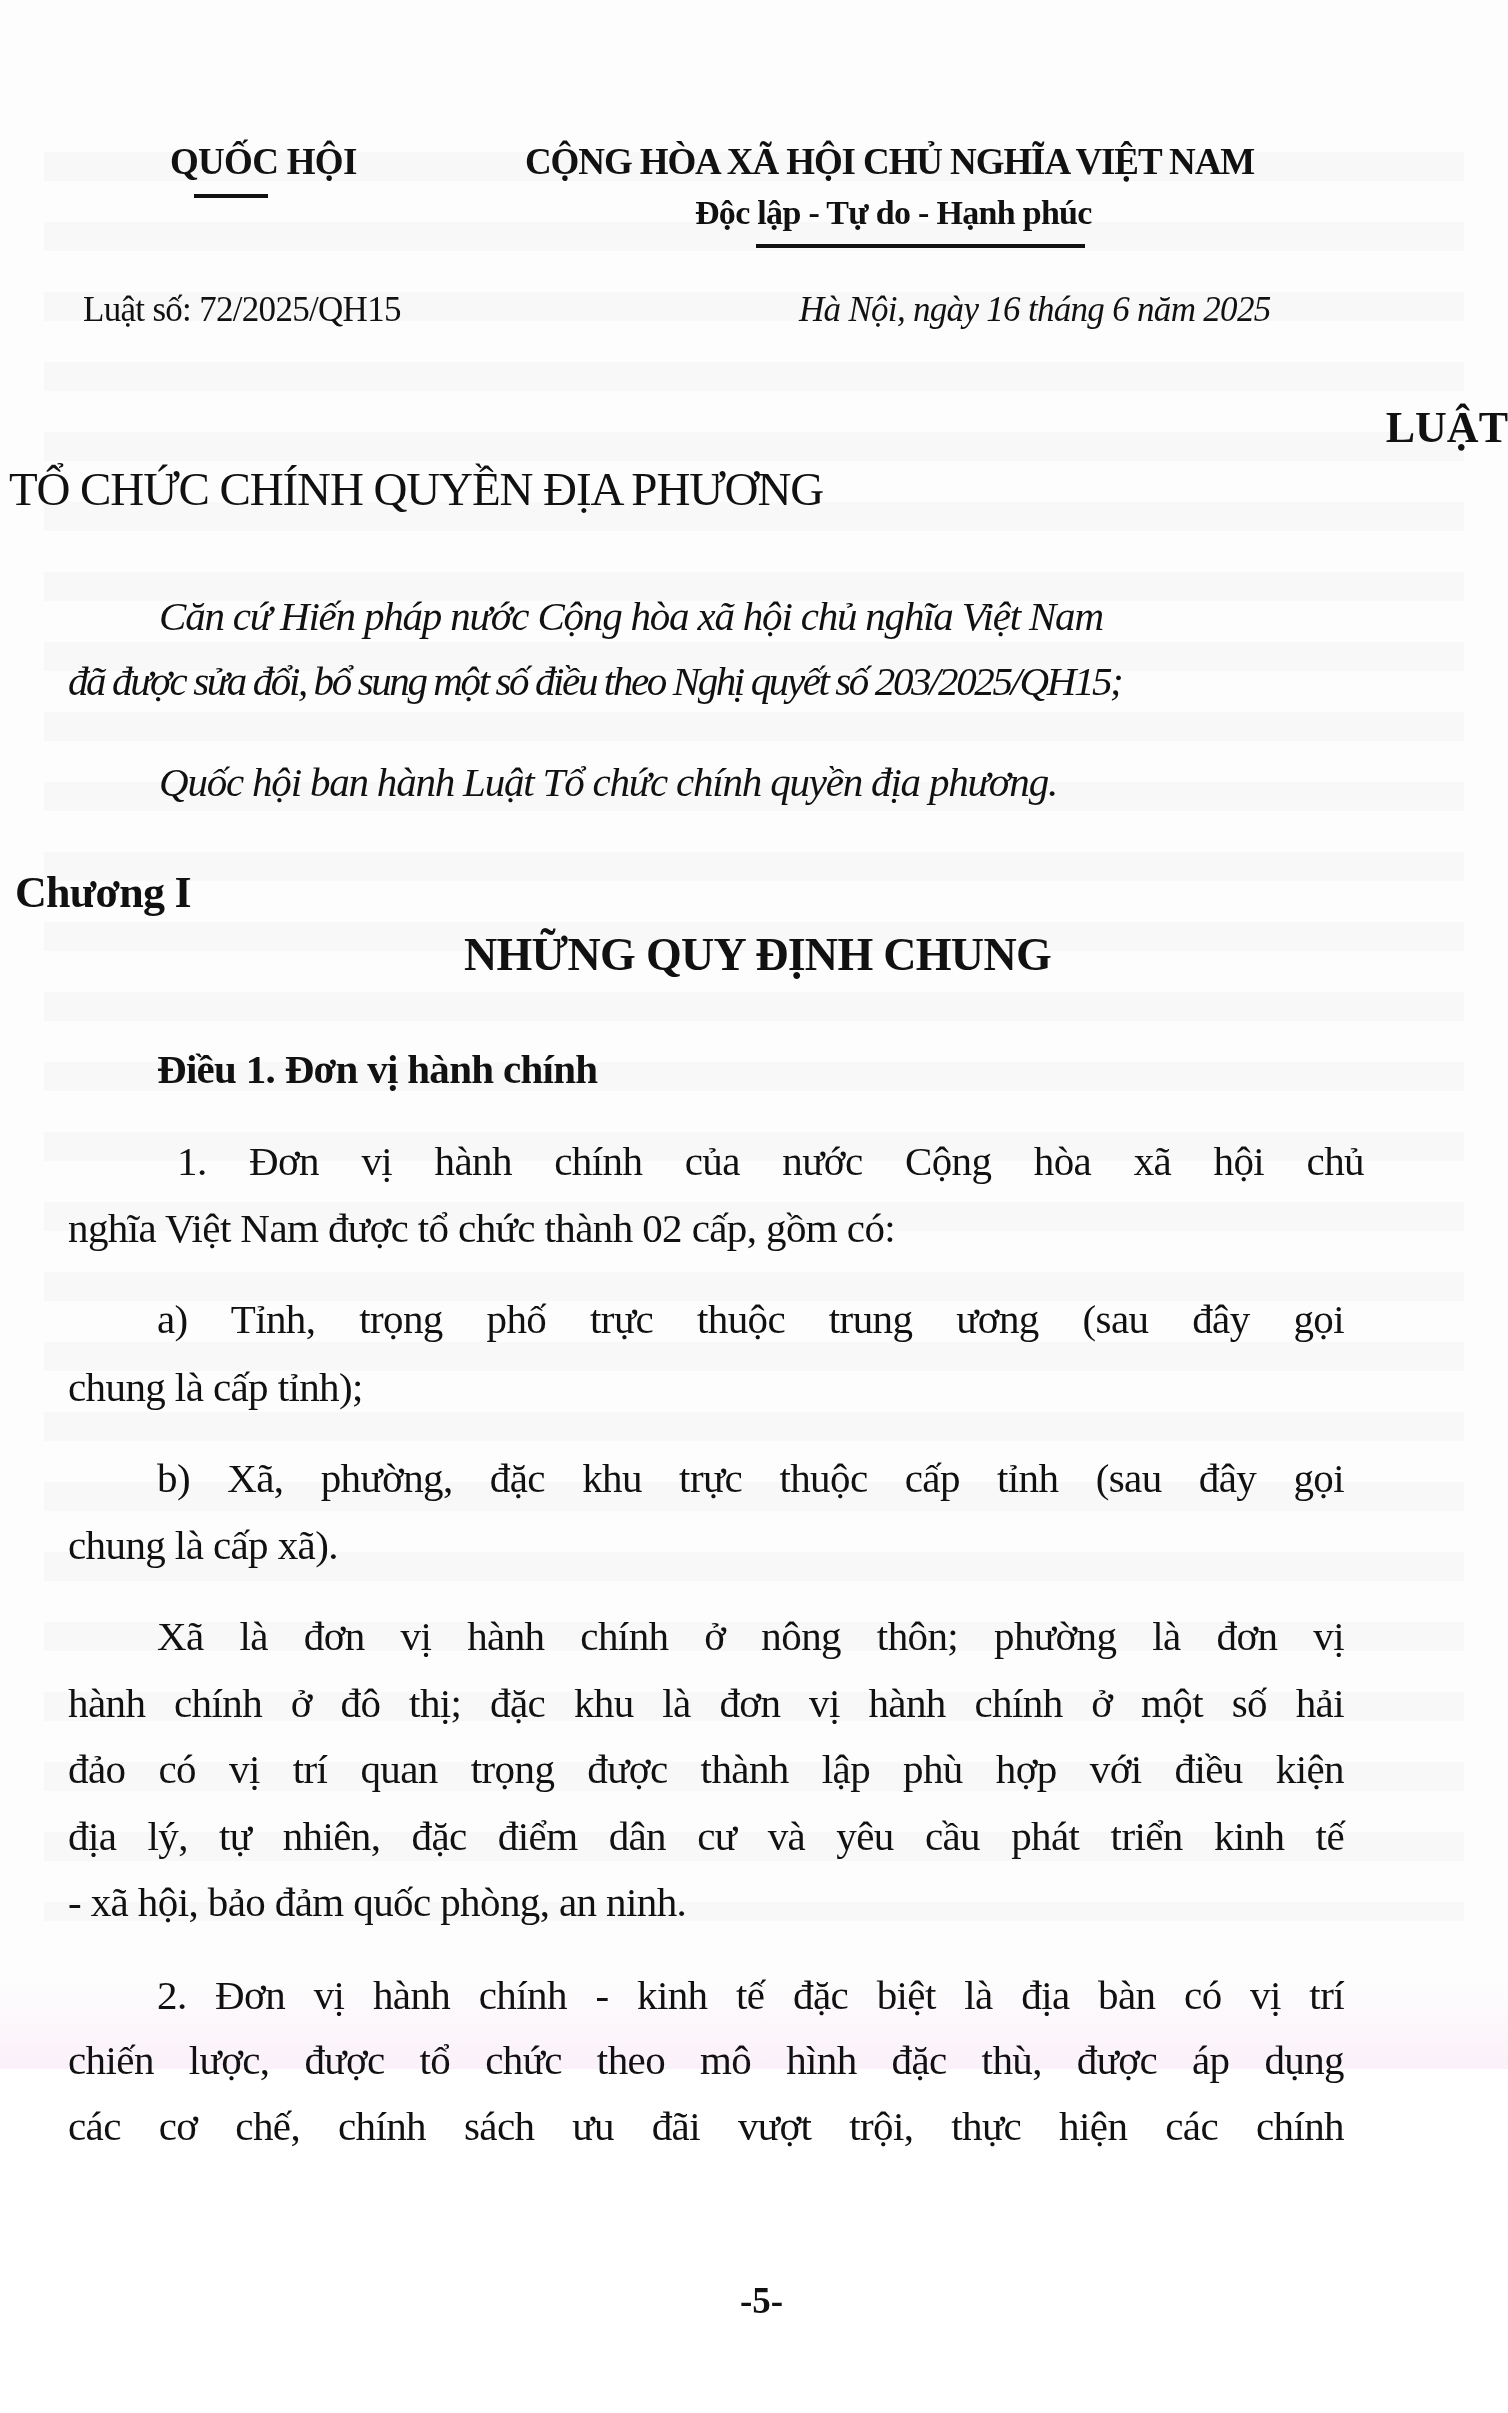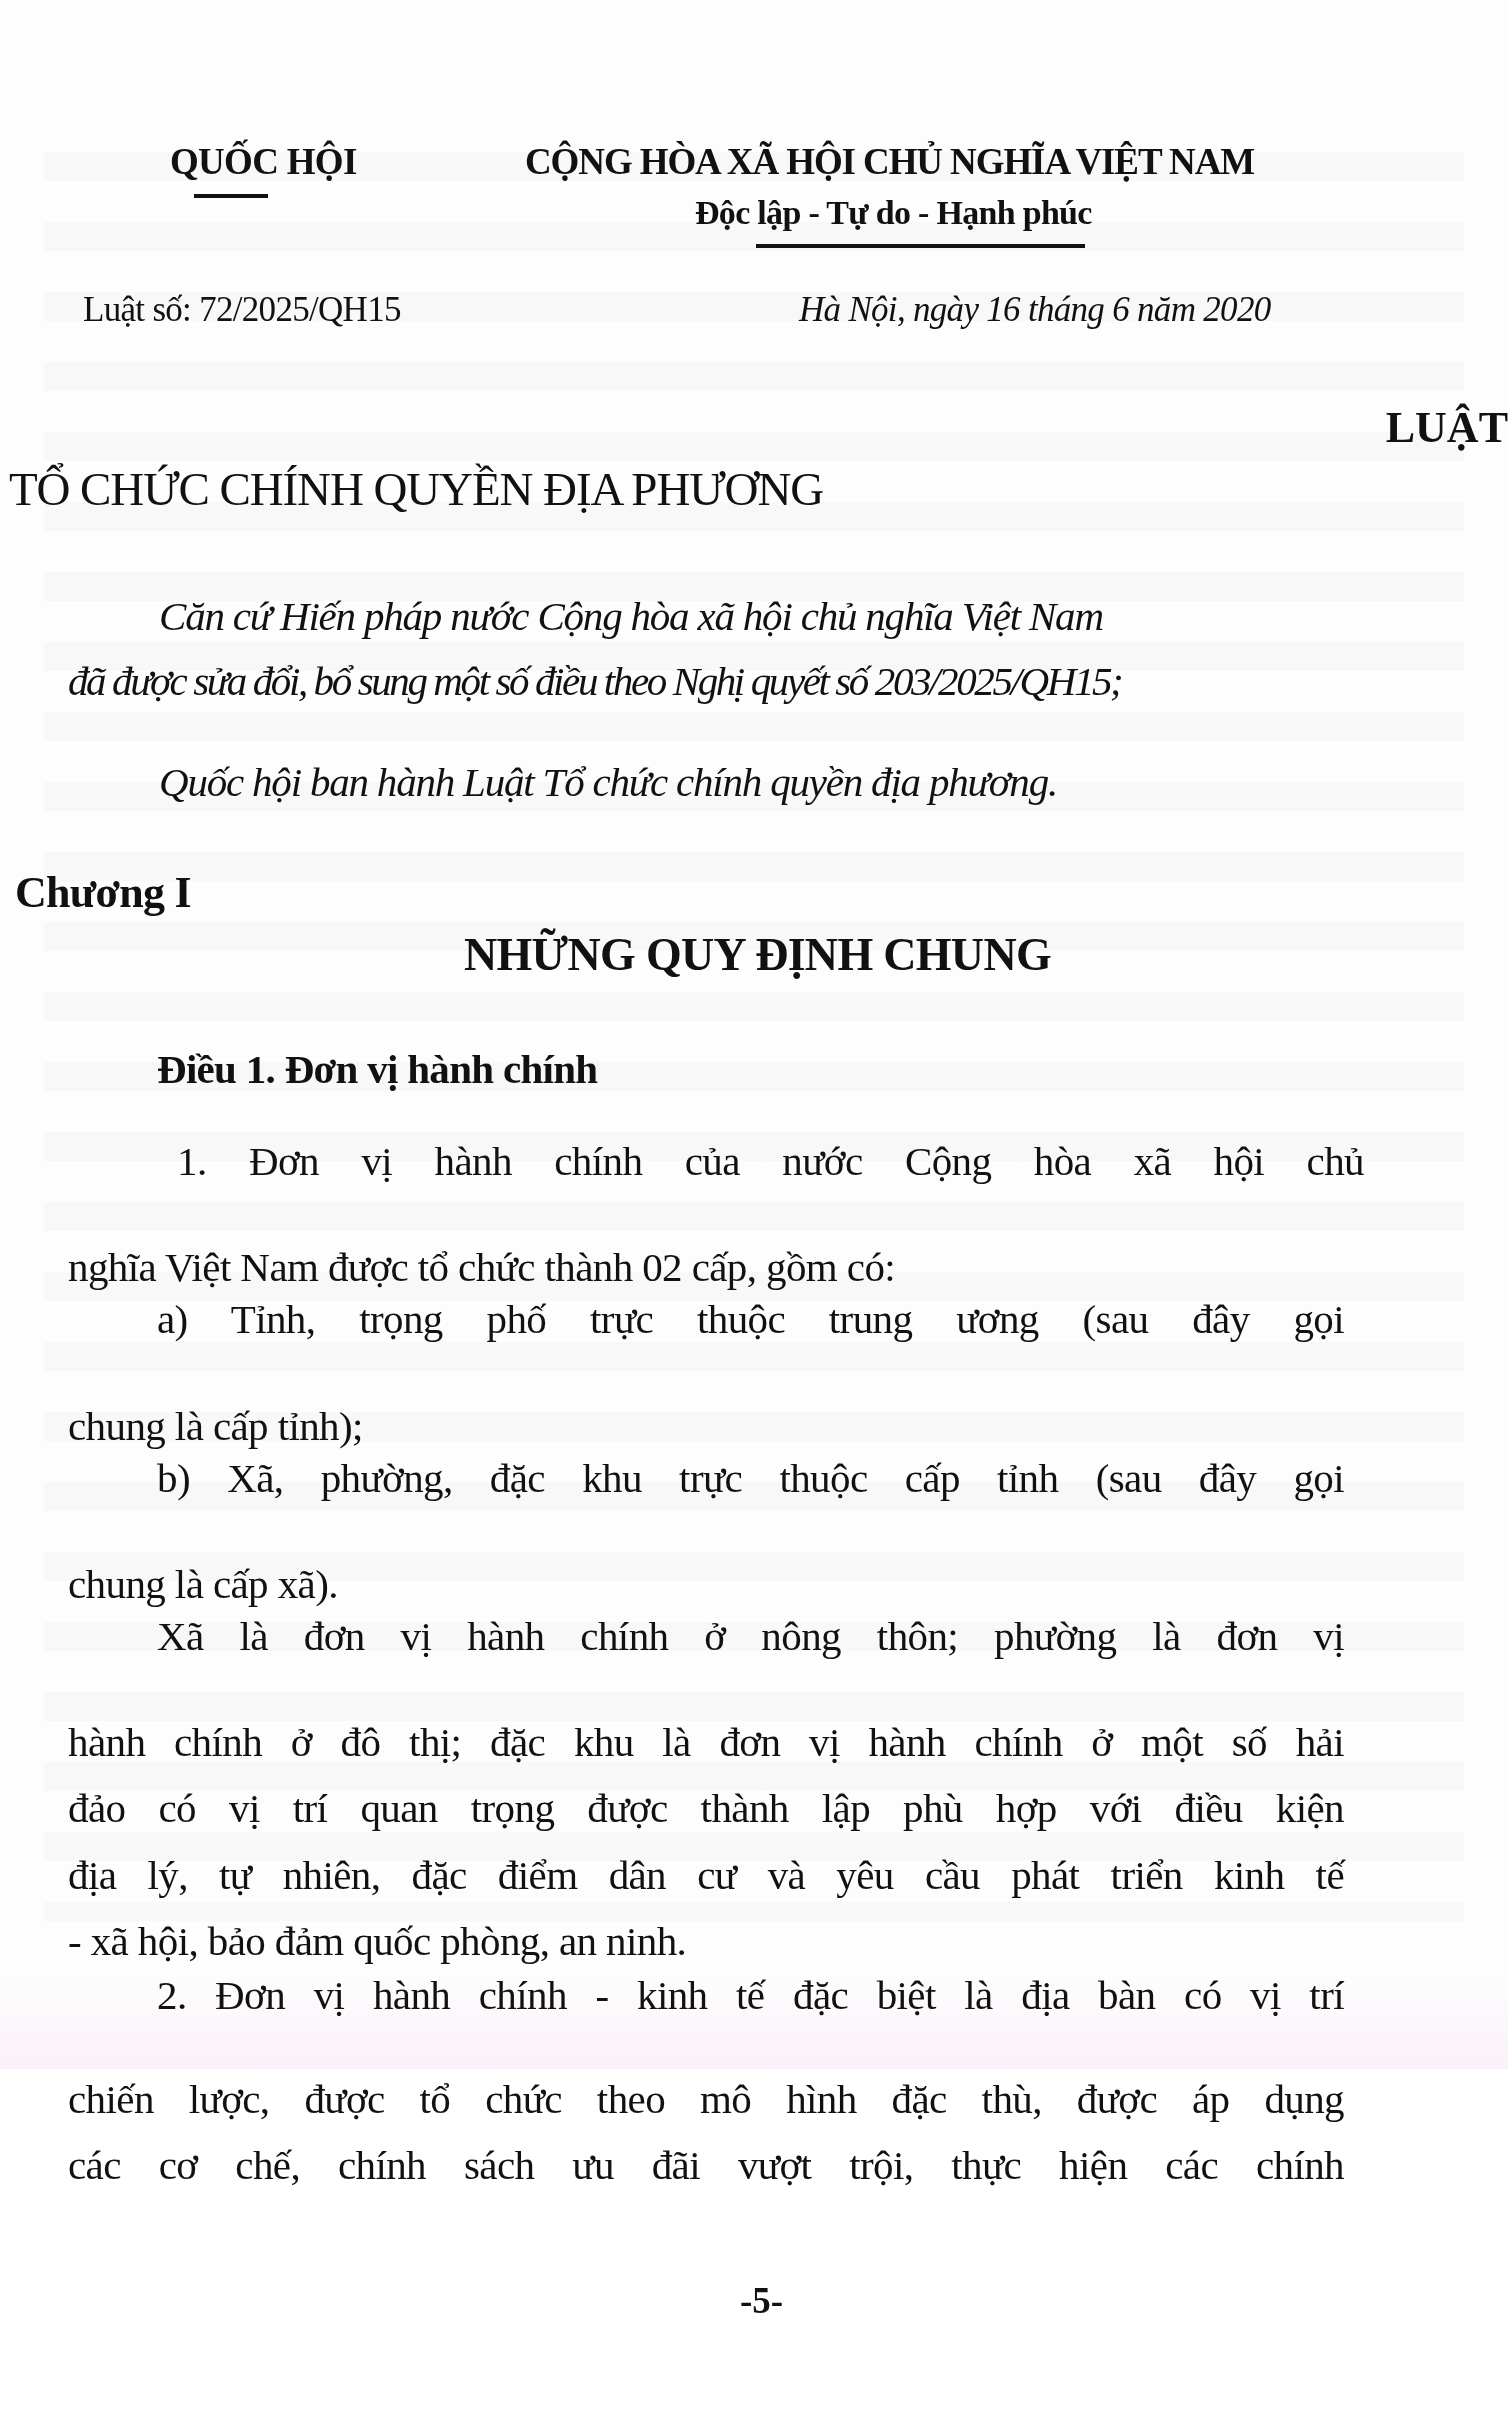--- a/index.html
+++ b/index.html
@@ -119,42 +119,42 @@
       font-size: 41px;
       letter-spacing: -0.6px;
     }
     .just {
       width: 1276px;
       text-align: justify;
       text-align-last: justify;
       white-space: normal;
     }
     .ind { left: 157px; width: 1187px; }
-    .full { left: 68px; margin-top: 39px; }
+    .full { left: 68px; }
 
     .page-number {
       left: 0; width: 1508px; text-align: center; top: 2279px;
       font-size: 37px; font-weight: bold;
       padding-left: 15px; box-sizing: border-box;
     }
   </style>
 </head>
 <body>
 
 <div class="page">
   <div class="bleed"></div>
   <div class="pink-tint"></div>
 
   <div class="abs org">QUỐC HỘI</div>
   <div class="abs org-underline"></div>
   <div class="abs nation">CỘNG HÒA XÃ HỘI CHỦ NGHĨA VIỆT NAM</div>
   <div class="abs motto">Độc lập - Tự do - Hạnh phúc</div>
   <div class="abs motto-underline"></div>
   <div class="abs law-number">Luật số: 72/2025/QH15</div>
-  <div class="abs place-date">Hà Nội, ngày 16 tháng 6 năm 2020</div>
+  <div class="abs place-date">Hà Nội, ngày 16 tháng 6 năm 2025</div>
 
   <div class="abs title-1">LUẬT</div>
   <div class="abs title-2">TỔ CHỨC CHÍNH QUYỀN ĐỊA PHƯƠNG</div>
 
   <div class="abs pre pre-1">Căn cứ Hiến pháp nước Cộng hòa xã hội chủ nghĩa Việt Nam</div>
   <div class="abs pre pre-2">đã được sửa đổi, bổ sung một số điều theo Nghị quyết số 203/2025/QH15;</div>
   <div class="abs pre pre-3">Quốc hội ban hành Luật Tổ chức chính quyền địa phương.</div>
 
   <div class="abs chapter">Chương I</div>
   <div class="abs chapter-title">NHỮNG QUY ĐỊNH CHUNG</div>

